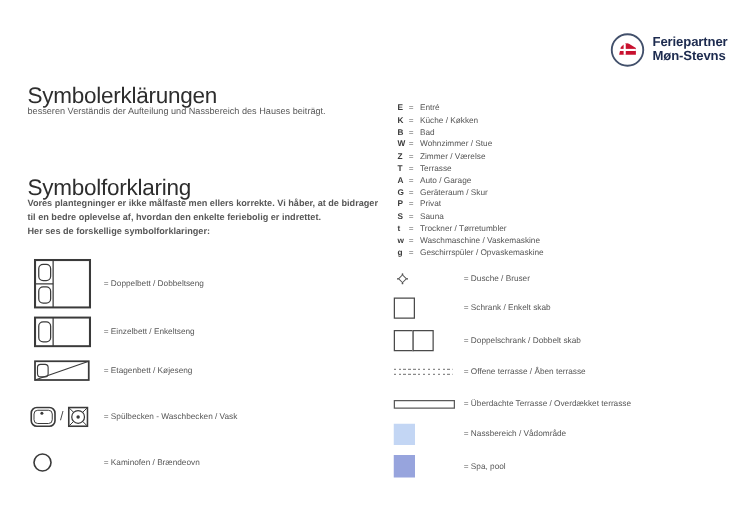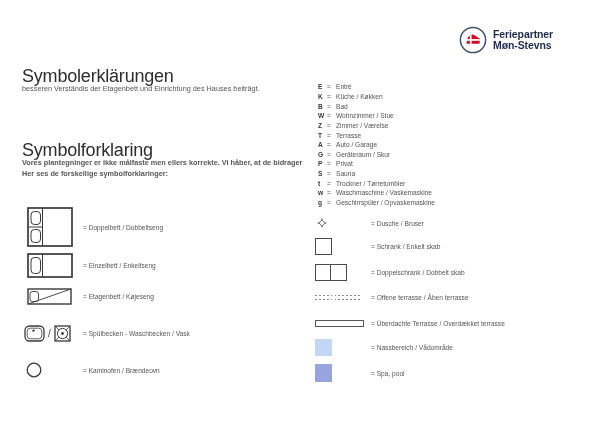--- a/index.html
+++ b/index.html
@@ -10,21 +10,21 @@
   
   .doc-title{position:absolute;left:22px;font-size:18px;font-weight:400;
     color:#2d2d2d;letter-spacing:-0.2px;margin-top:16px;}
   #title-de{top:50px;}
   #title-da{top:124px;}
   
   .para{position:absolute;left:22px;font-size:7.3px;line-height:11px;color:#575757;}
   #para-de{top:83px;}
   #para-da{top:157px;font-weight:bold;}
   
-  #logo{position:absolute;left:459px;top:26px;display:flex;align-items:center;gap:6px;}
+  #logo{position:absolute;left:488px;top:26px;display:flex;align-items:center;gap:6px;}
   .logo-text{font-size:10.5px;font-weight:bold;color:#1d2b4f;line-height:11.5px;letter-spacing:-0.1px;}
   
   #codes{position:absolute;left:318px;top:82px;}
   .code-row{display:flex;align-items:center;height:9.65px;font-size:6.6px;color:#555;}
   .code-row .code{width:9px;font-weight:bold;color:#3a3a3a;}
   .code-row .eq{width:9px;color:#555;}
   
   .sym-row{position:absolute;display:flex;align-items:center;}
   .sym-row.left{left:24px;}
   .sym-row.right{left:315px;}
@@ -64,26 +64,27 @@
     </svg>
   </span>
   <span class="logo-text">
     <div>Feriepartner</div>
     <div>Møn-Stevns</div>
   </span>
 </div>
 
 <div class="doc-title" id="title-de">Symbolerklärungen</div>
 <div class="para" id="para-de">
-  <div>besseren Verständis der Etagenbett und Einrichtung des Hauses beiträgt.</div>
+  <div>besseren Verständis der Aufteilung und Nassbereich des Hauses beiträgt.</div>
 </div>
 
 <div class="doc-title" id="title-da">Symbolforklaring</div>
 <div class="para" id="para-da">
   <div>Vores plantegninger er ikke målfaste men ellers korrekte. Vi håber, at de bidrager</div>
+  <div>til en bedre oplevelse af, hvordan den enkelte feriebolig er indrettet.</div>
   <div>Her ses de forskellige symbolforklaringer:</div>
 </div>
 
 <div id="codes">
   <div class="code-row">
       <span class="code">E</span>
       <span class="eq">=</span>
       <span>Entré</span>
     </div>
   <div class="code-row">

